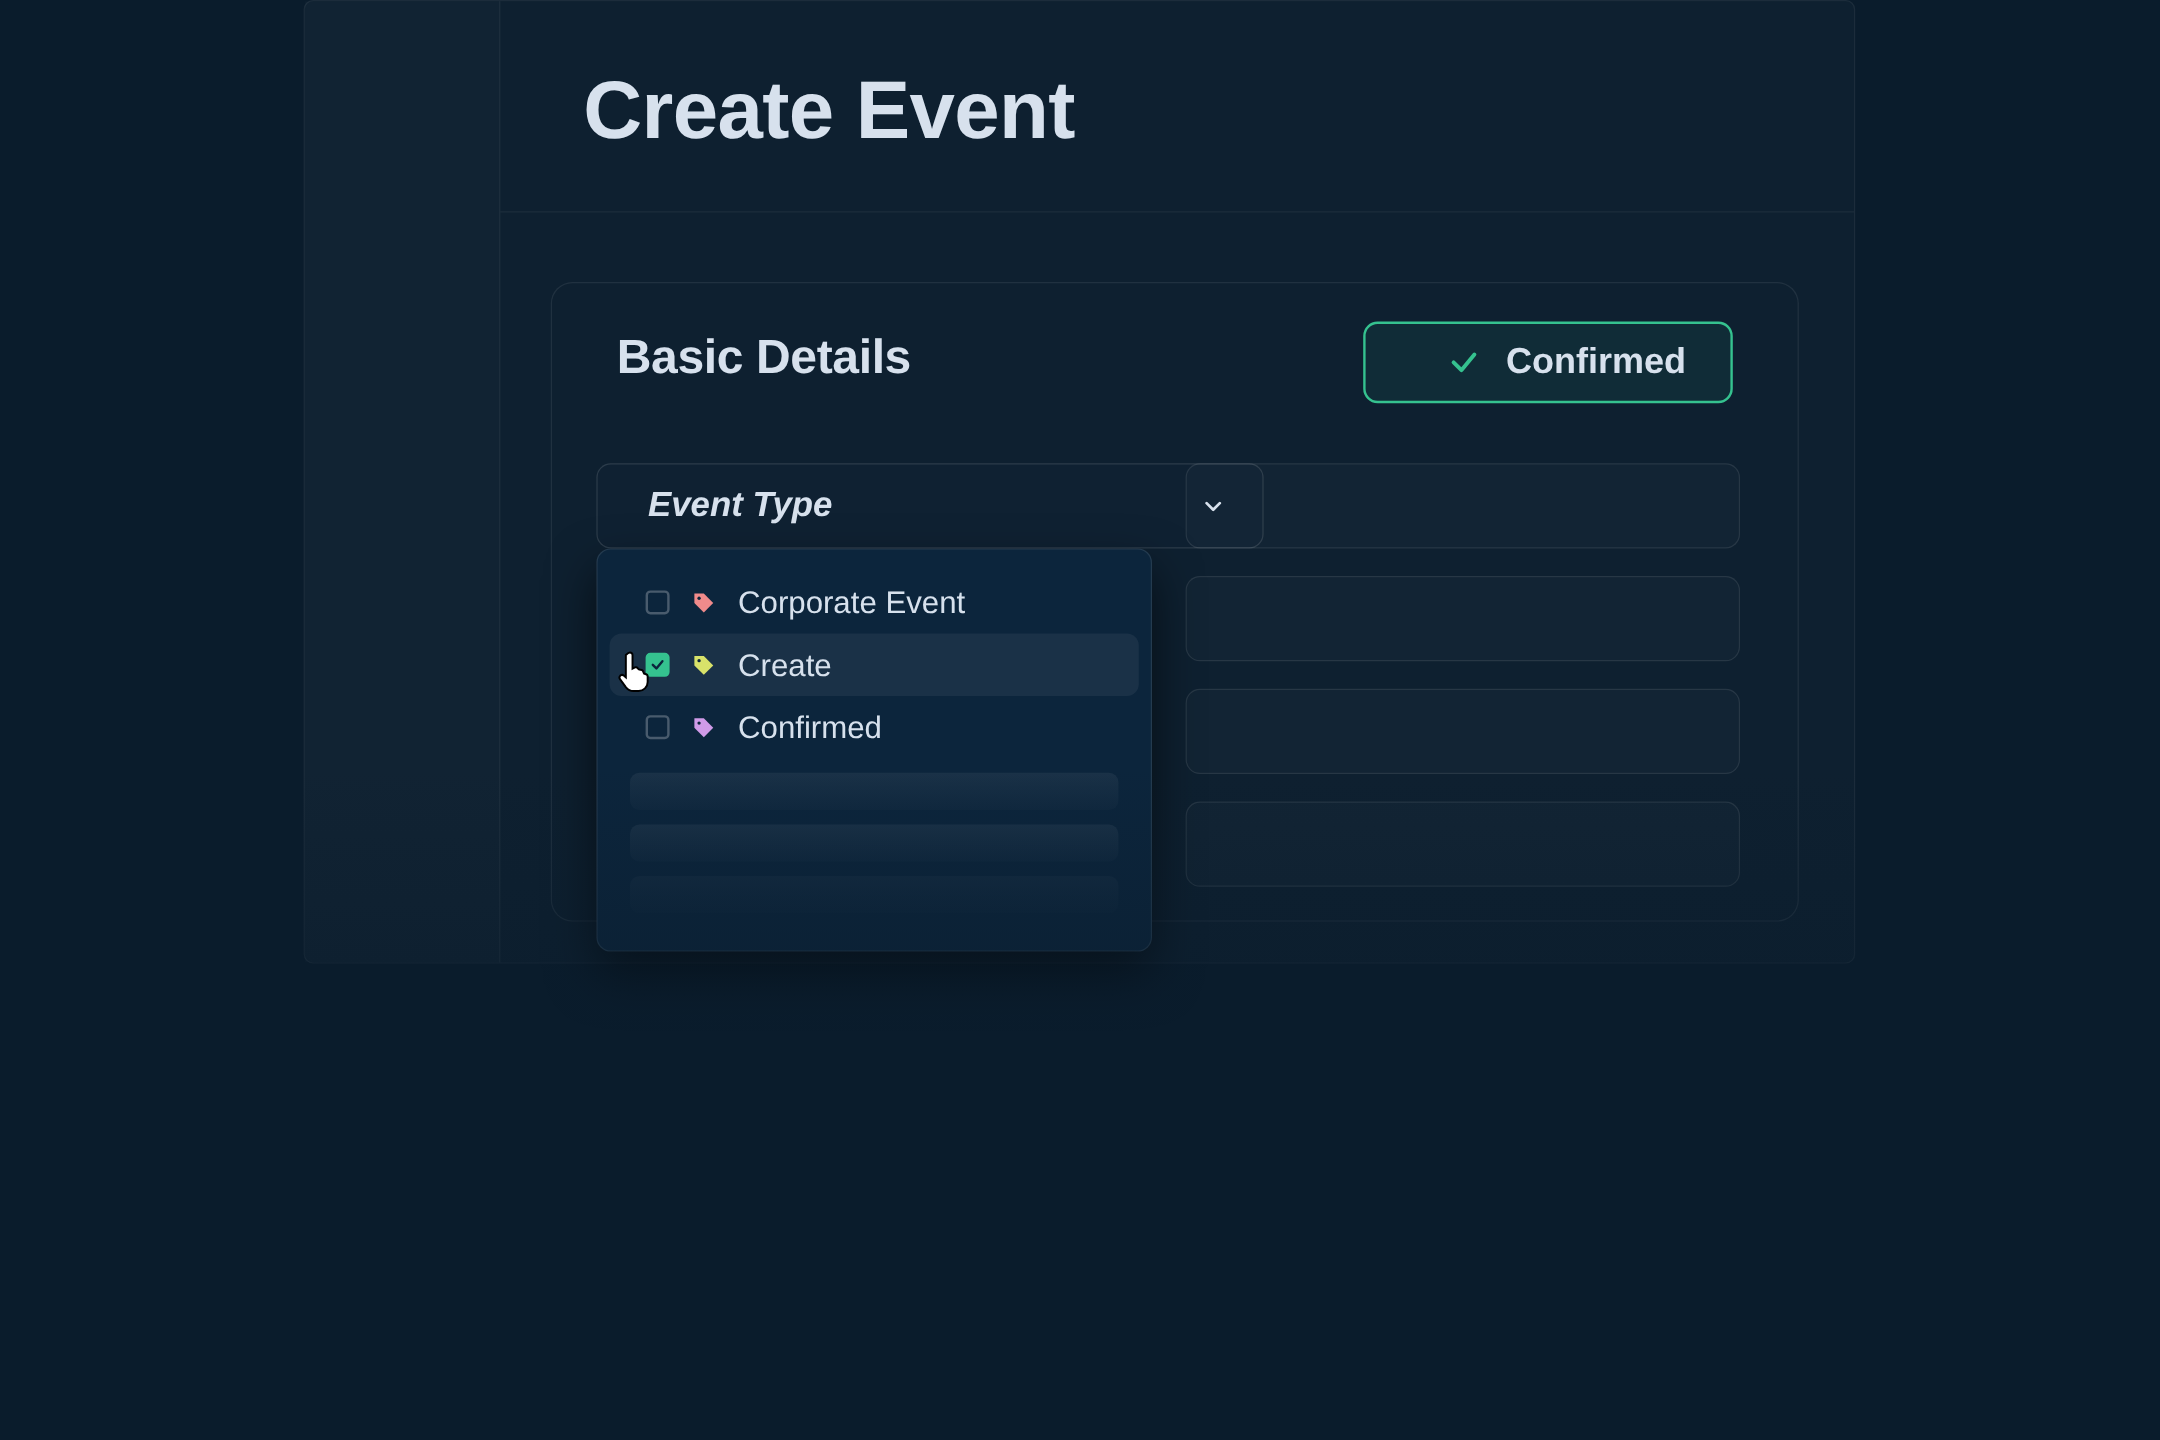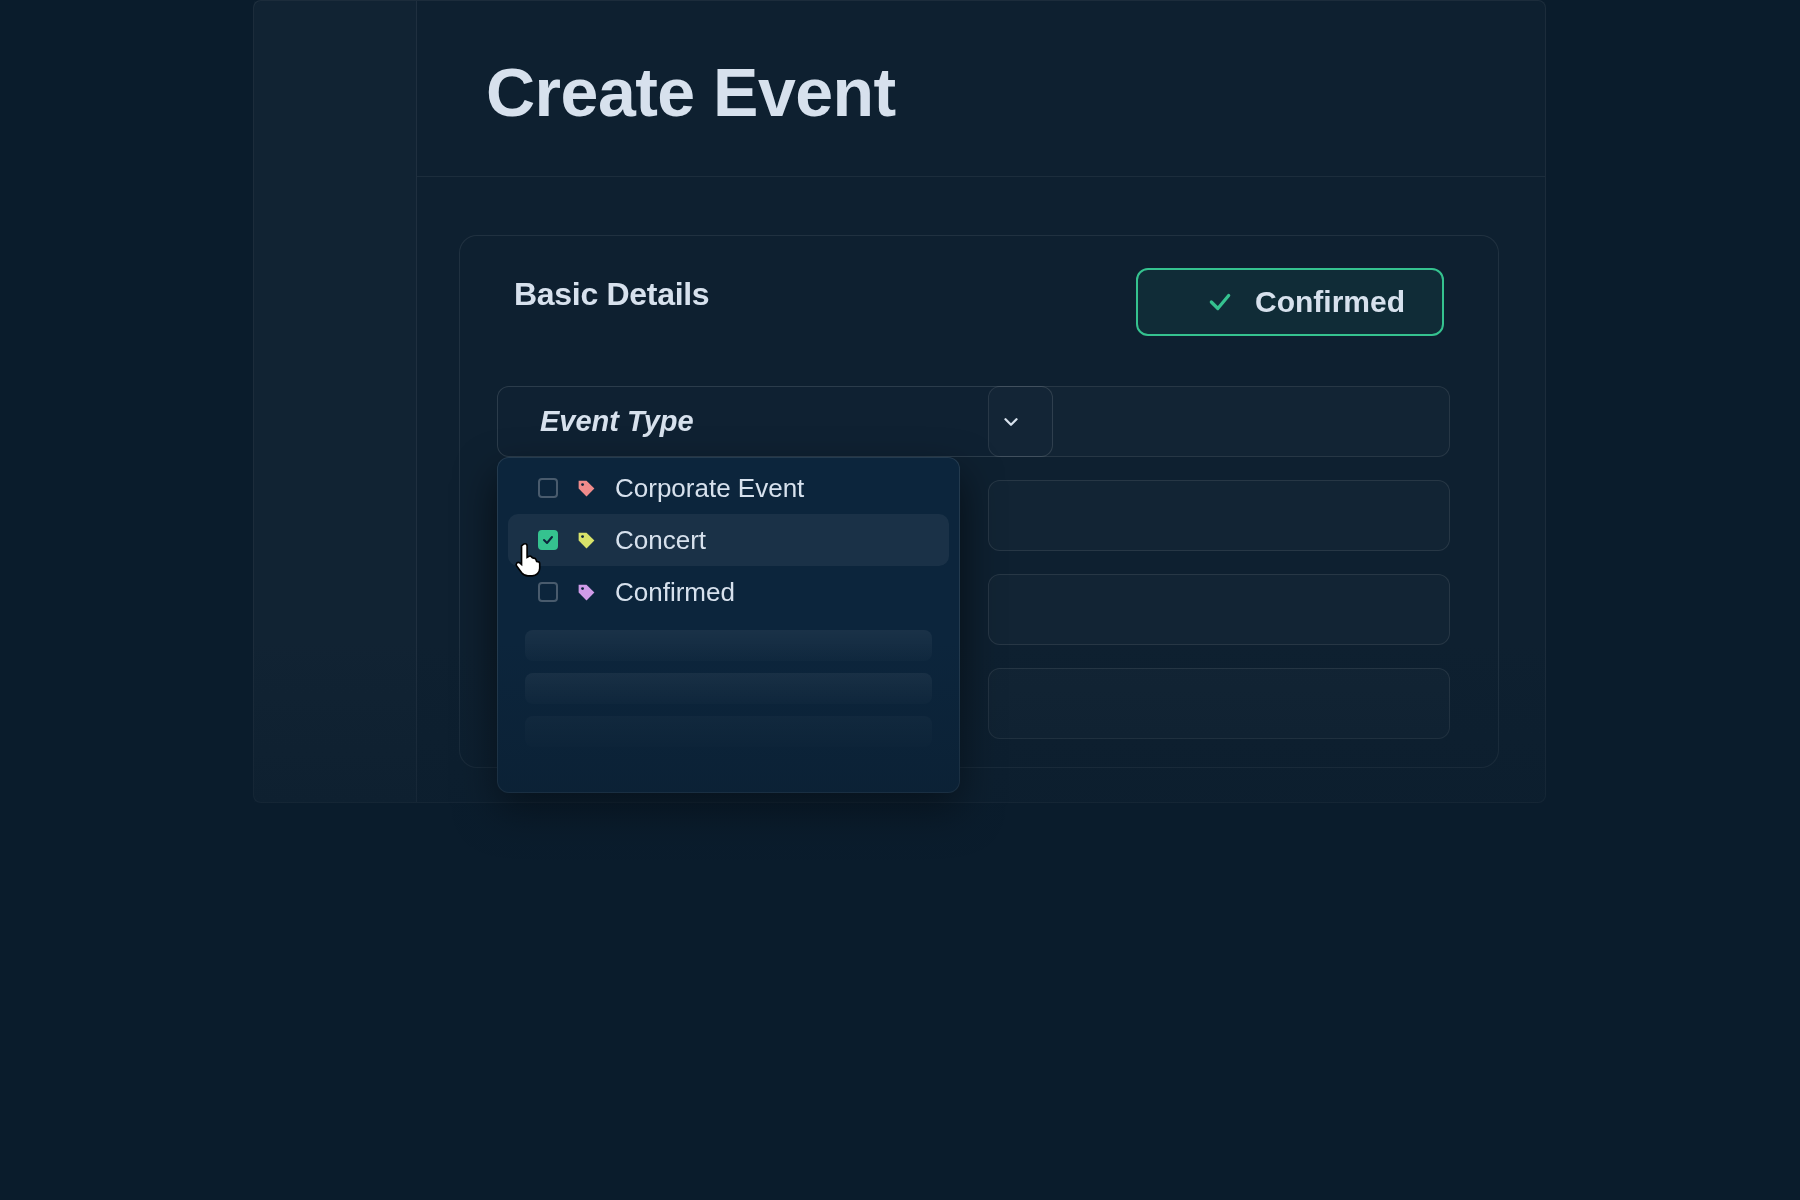--- a/index.html
+++ b/index.html
@@ -41,21 +41,21 @@
     position:absolute;
     left:205px; top:234px;
     width:1040px; height:533px;
     border:1px solid rgba(255,255,255,0.08);
     border-radius:18px;
     background:rgba(255,255,255,0.005);
   }
   .section-title {
     position:absolute;
     left:54px; top:40px;
-    font-size:32px;
+    font-size:40px;
     font-weight:700;
     color:#D7E1ED;
     letter-spacing:-0.3px;
   }
   .status-badge {
     position:absolute;
     right:54px; top:32px;
     height:68px;
     min-width:308px;
     border:2px solid #35C28F;
@@ -112,21 +112,21 @@
   .dd-panel {
     position:absolute;
     left:37px; top:221px;
     width:463px;
     height:336px;
     border:1px solid rgba(255,255,255,0.1);
     border-radius:12px;
     background:#0C253C;
     box-shadow:0 18px 40px rgba(0,0,0,0.6);
     overflow:hidden;
-    padding-top:4px;
+    padding-top:18px;
   }
   .dd-item {
     position:relative;
     height:52px;
     display:flex;
     align-items:center;
     gap:18px;
     padding-left:30px;
     margin:0 10px;
     border-radius:10px;
@@ -221,21 +221,21 @@
       <div class="dd-item hover">
         <span class="cb checked">
           <svg width="12" height="12" viewBox="0 0 24 24" fill="none" stroke="#0C253C" stroke-width="4" stroke-linecap="round" stroke-linejoin="round">
               <polyline points="4 12 10 18 20 6"></polyline>
             </svg>
         </span>
         <svg class="tag" viewBox="0 0 24 24" fill="#D8E26A">
             <path d="M3 3h9l9 9-9 9-9-9V3z"></path>
             <circle cx="7.5" cy="7.5" r="1.6" fill="#0C253C"></circle>
           </svg>
-        <span class="name">Concert</span>
+        <span class="name">Create</span>
       </div>
 
       <div class="dd-item">
         <span class="cb"></span>
         <svg class="tag" viewBox="0 0 24 24" fill="#D09BE8">
             <path d="M3 3h9l9 9-9 9-9-9V3z"></path>
             <circle cx="7.5" cy="7.5" r="1.6" fill="#0C253C"></circle>
           </svg>
         <span class="name">Confirmed</span>
       </div>

